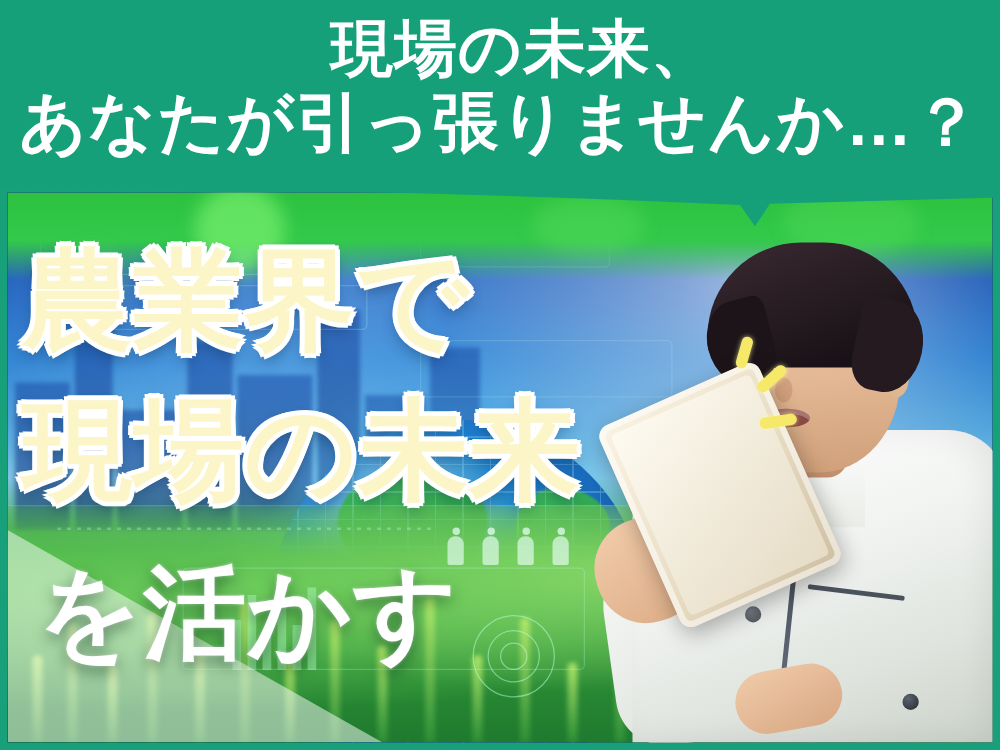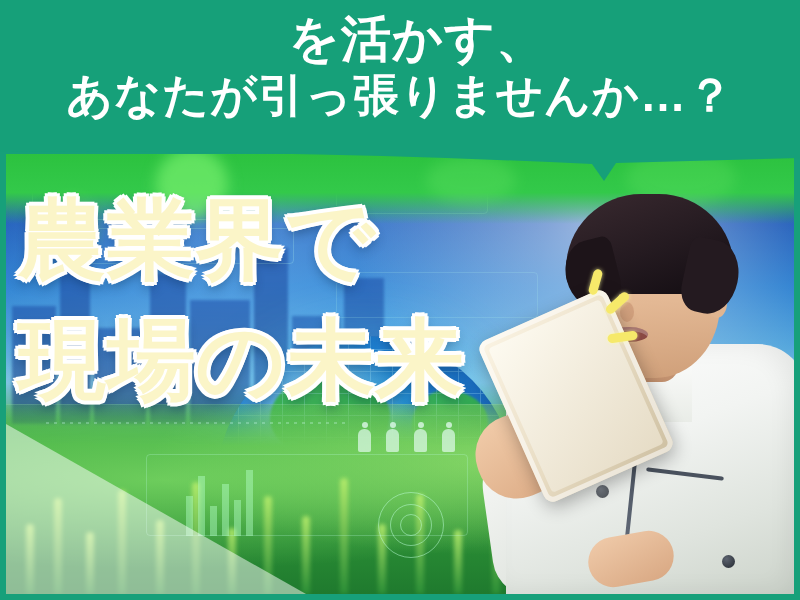--- a/index.html
+++ b/index.html
@@ -12,21 +12,21 @@
   
   .banner{position:absolute;left:0;top:0;width:800px;height:200px;z-index:30;
           pointer-events:none;}
   .banner svg{position:absolute;left:0;top:0;width:800px;height:200px;}
   .banner-text{position:absolute;left:0;top:0;width:800px;height:160px;z-index:31;
                display:flex;flex-direction:column;align-items:center;
                justify-content:flex-start;padding-top:14px;box-sizing:border-box;}
   .banner-line{color:#ffffff;font-weight:bold;letter-spacing:.02em;
                text-align:center;white-space:nowrap;line-height:1.0;}
   .banner-line.l1{font-size:50px;margin-left:36px;}
-  .banner-line.l2{font-size:46px;margin-top:8px;}
+  .banner-line.l2{font-size:53px;margin-top:8px;}
 
   
   .photo-frame{position:absolute;left:0;top:148px;width:800px;height:452px;
                background:#17a07a;box-sizing:border-box;padding:6px;z-index:5;}
   .photo{position:absolute;left:6px;top:6px;width:788px;height:440px;overflow:hidden;
          background:#0a2f6b;}
 
   
   .bg-sky{position:absolute;inset:0;
           background:
@@ -282,25 +282,26 @@
 
       <span class="spark" style="left:585px;top:115px;width:9px;height:26px;transform:rotate(16deg)"></span>
       <span class="spark" style="left:607px;top:135px;width:9px;height:28px;transform:rotate(48deg)"></span>
       <span class="spark" style="left:612px;top:168px;width:9px;height:30px;transform:rotate(82deg)"></span>
     </div>
   </div>
 
   <div class="headline">
     <div class="hl cream r1">農業界で</div>
     <div class="hl cream r2">現場の未来</div>
+    <div class="hl white r3">を活かす</div>
   </div>
 
   <div class="banner">
     <svg viewBox="0 0 800 200" preserveAspectRatio="none">
       <path d="M0,0 H800 V158 L616,163 L604,181 L592,164 Q300,150 0,152 Z" fill="#16a079"></path>
     </svg>
   </div>
   <div class="banner-text">
-    <div class="banner-line l1">を活かす、</div>
+    <div class="banner-line l1">現場の未来、</div>
     <div class="banner-line l2">あなたが引っ張りませんか…？</div>
   </div>
 
 </div>
 
 </body></html>

